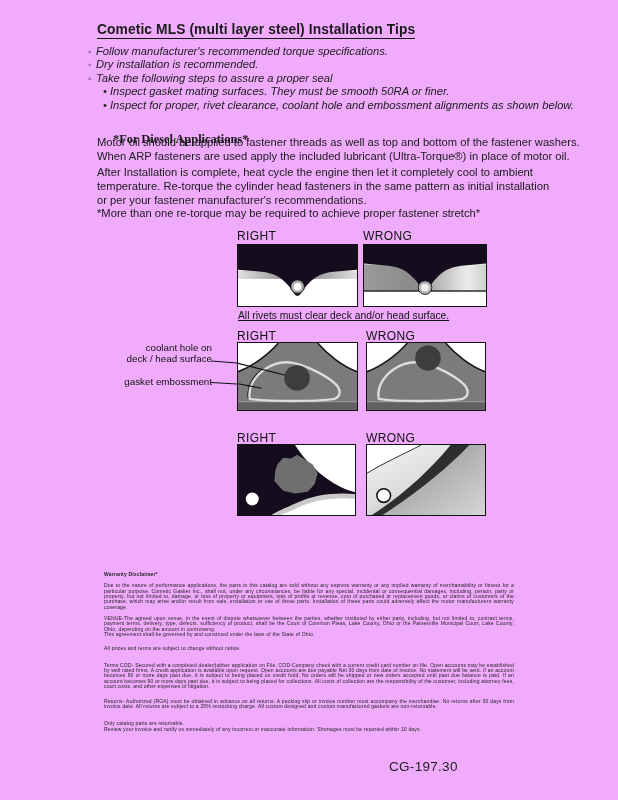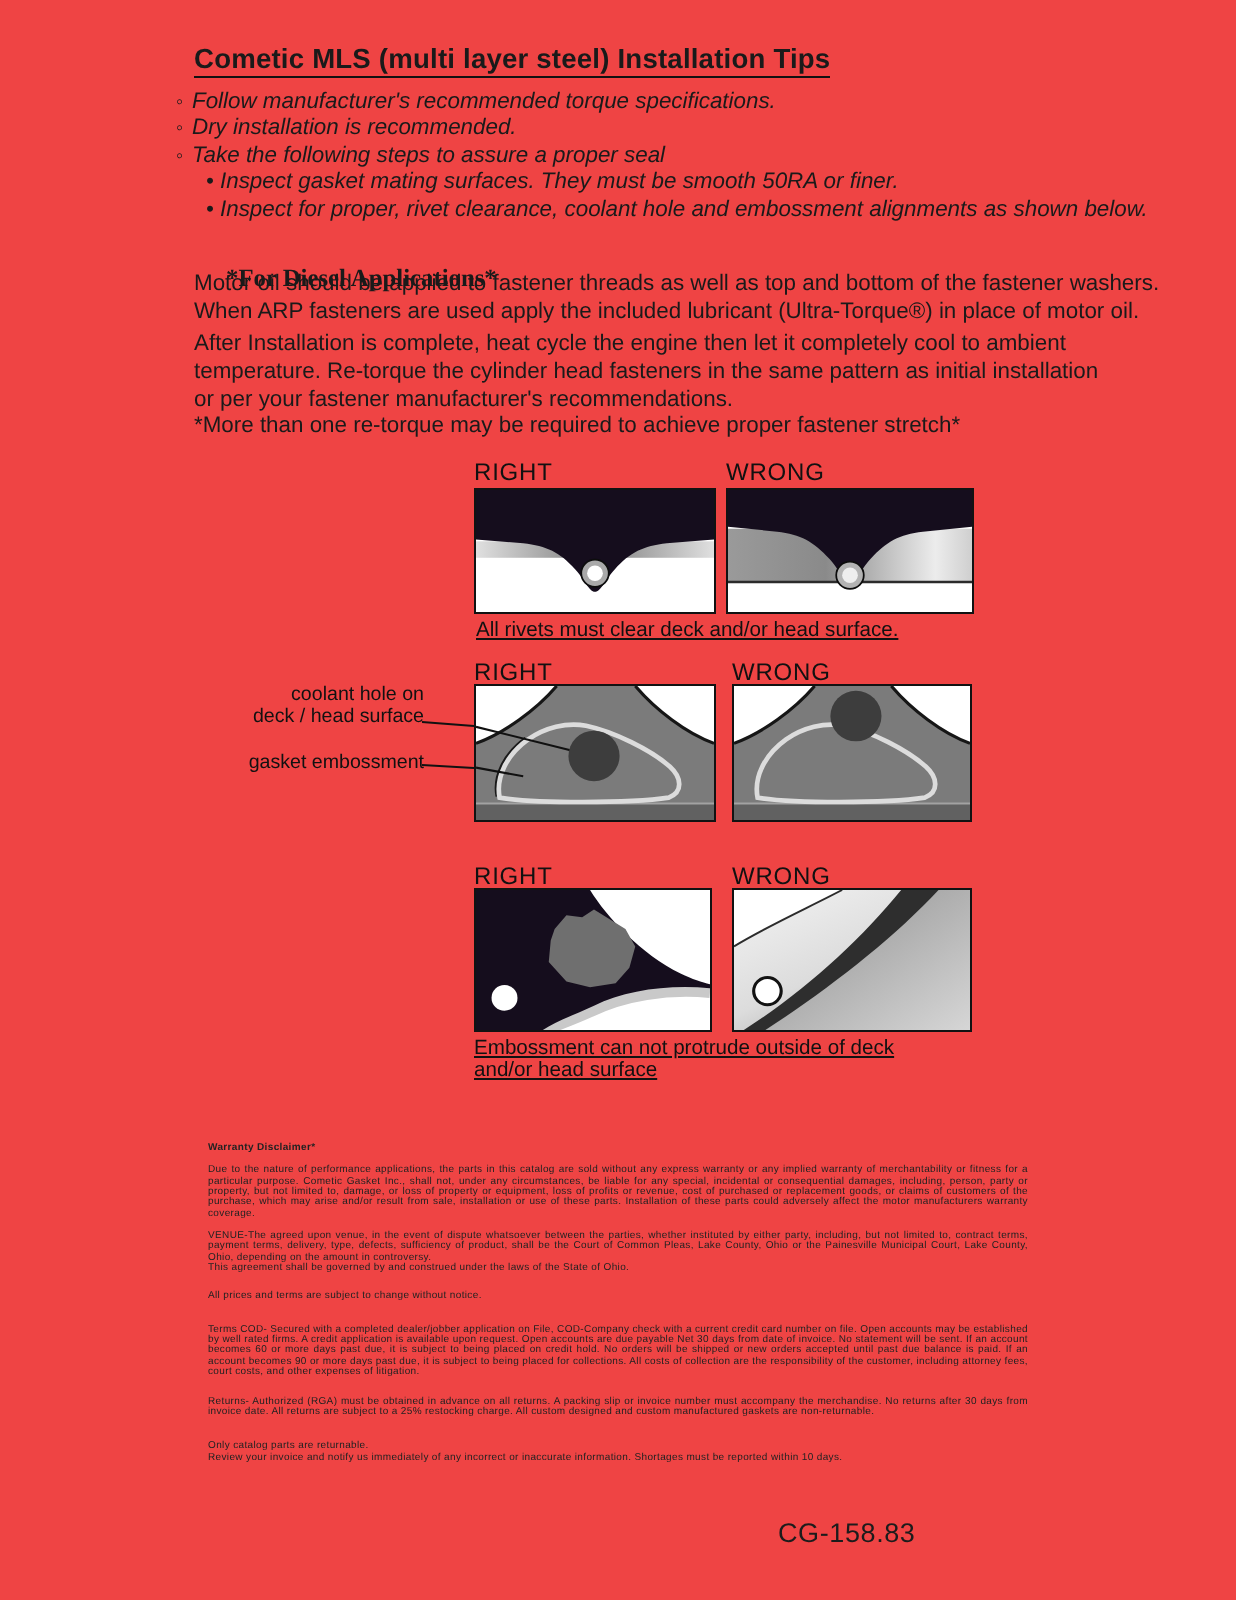--- a/index.html
+++ b/index.html
@@ -1,16 +1,16 @@
 <!DOCTYPE html>
 <html><head>
 <meta charset="utf-8">
 <style>
   html,body{margin:0;padding:0;background:#ffffff;}
-  .page{position:relative;width:618px;height:800px;background:#ef4444;
+  .page{position:relative;width:618px;height:800px;background:#f0abfc;
         font-family:"Liberation Sans",sans-serif;color:#1a1a1a;overflow:hidden;}
 
   .title{position:absolute;left:97px;top:22px;margin:0;font-size:13.8px;font-weight:bold;
          border-bottom:1.8px solid #111;padding-bottom:1px;letter-spacing:.1px;}
 
   .bullets{position:absolute;left:88px;top:45px;font-size:11.2px;line-height:13.4px;}
   .b{white-space:nowrap;font-style:italic;}
   .m{display:inline-block;width:8px;font-size:10px;}
   .sb{padding-left:15px;}
   .sb .m{width:7px;font-size:11px;}
@@ -189,30 +189,28 @@
       </linearGradient>
     </defs>
     <rect width="120" height="72" fill="url(#g6a)"></rect>
     <path d="M103,0 H120 V72 H16 C47,51 79,25 103,0 Z" fill="url(#g6b)"></path>
     <path d="M85,0 H104 C81,25 48,51 16,72 H5 C36,52 64,26 85,0 Z" fill="#2e2e2e"></path>
     <path d="M0,0 H55 C38,9 16,19 0,29 Z" fill="#ffffff"></path>
     <path d="M55,0 C38,9 16,19 0,29" stroke="#2c2c2c" stroke-width="1" fill="none"></path>
     <circle cx="17" cy="52" r="7" fill="#ffffff" stroke="#121212" stroke-width="1.6"></circle>
   </svg>
 
-  <p class="dcap" id="c3">Embossment can not protrude outside of deck
-and/or head surface</p>
 
   <div class="legal">
     <div class="lh">Warranty Disclaimer*</div>
     <p>Due to the nature of performance applications, the parts in this catalog are sold without any express warranty or any implied warranty of merchantability or fitness for a particular purpose.  Cometic Gasket Inc., shall not, under any circumstances, be liable for any special, incidental or consequential damages, including, person, party or property, but not limited to, damage, or loss of property or equipment, loss of profits or revenue, cost of purchased or replacement goods, or claims of customers of the purchase, which may arise and/or result from sale, installation or use of these parts.  Installation of these parts could adversely affect the motor manufacturers warranty coverage.</p>
     <p class="gA">VENUE-The agreed upon venue, in the event of dispute whatsoever between the parties, whether instituted by either party, including, but not limited to, contract terms, payment terms, delivery, type, defects, sufficiency of product, shall be the Court of Common Pleas, Lake County, Ohio or the Painesville Municipal Court, Lake County, Ohio, depending on the amount in controversy.
 This agreement shall be governed by and construed under the laws of the State of Ohio.</p>
     <p class="gB">All prices and terms are subject to change without notice.</p>
     <p class="gA">Terms COD- Secured with a completed dealer/jobber application on File, COD-Company check with a current credit card number on file.  Open accounts may be established by well rated firms.  A credit application is available upon request.  Open accounts are due payable Net 30 days from date of invoice.  No statement will be sent.  If an account becomes 60 or more days past due, it is subject to being placed on credit hold.  No orders will be shipped or new orders accepted until past due balance is paid.  If an account becomes 90 or more days past due, it is subject to being placed for collections.  All costs of collection are the responsibility of the customer, including attorney fees, court costs, and other expenses of litigation.</p>
     <p class="gC">Returns- Authorized (RGA) must be obtained in advance on all returns.  A packing slip or invoice number must accompany the merchandise.  No returns after 30 days from invoice date.  All returns are subject to a 25% restocking charge.  All custom designed and custom manufactured gaskets are non-returnable.</p>
     <p>Only catalog parts are returnable.
 Review your invoice and notify us immediately of any incorrect or inaccurate information.  Shortages must be reported within 10 days.</p>
   </div>
 
-  <div class="code">CG-158.83</div>
+  <div class="code">CG-197.30</div>
 
 </div>
 
 </body></html>

